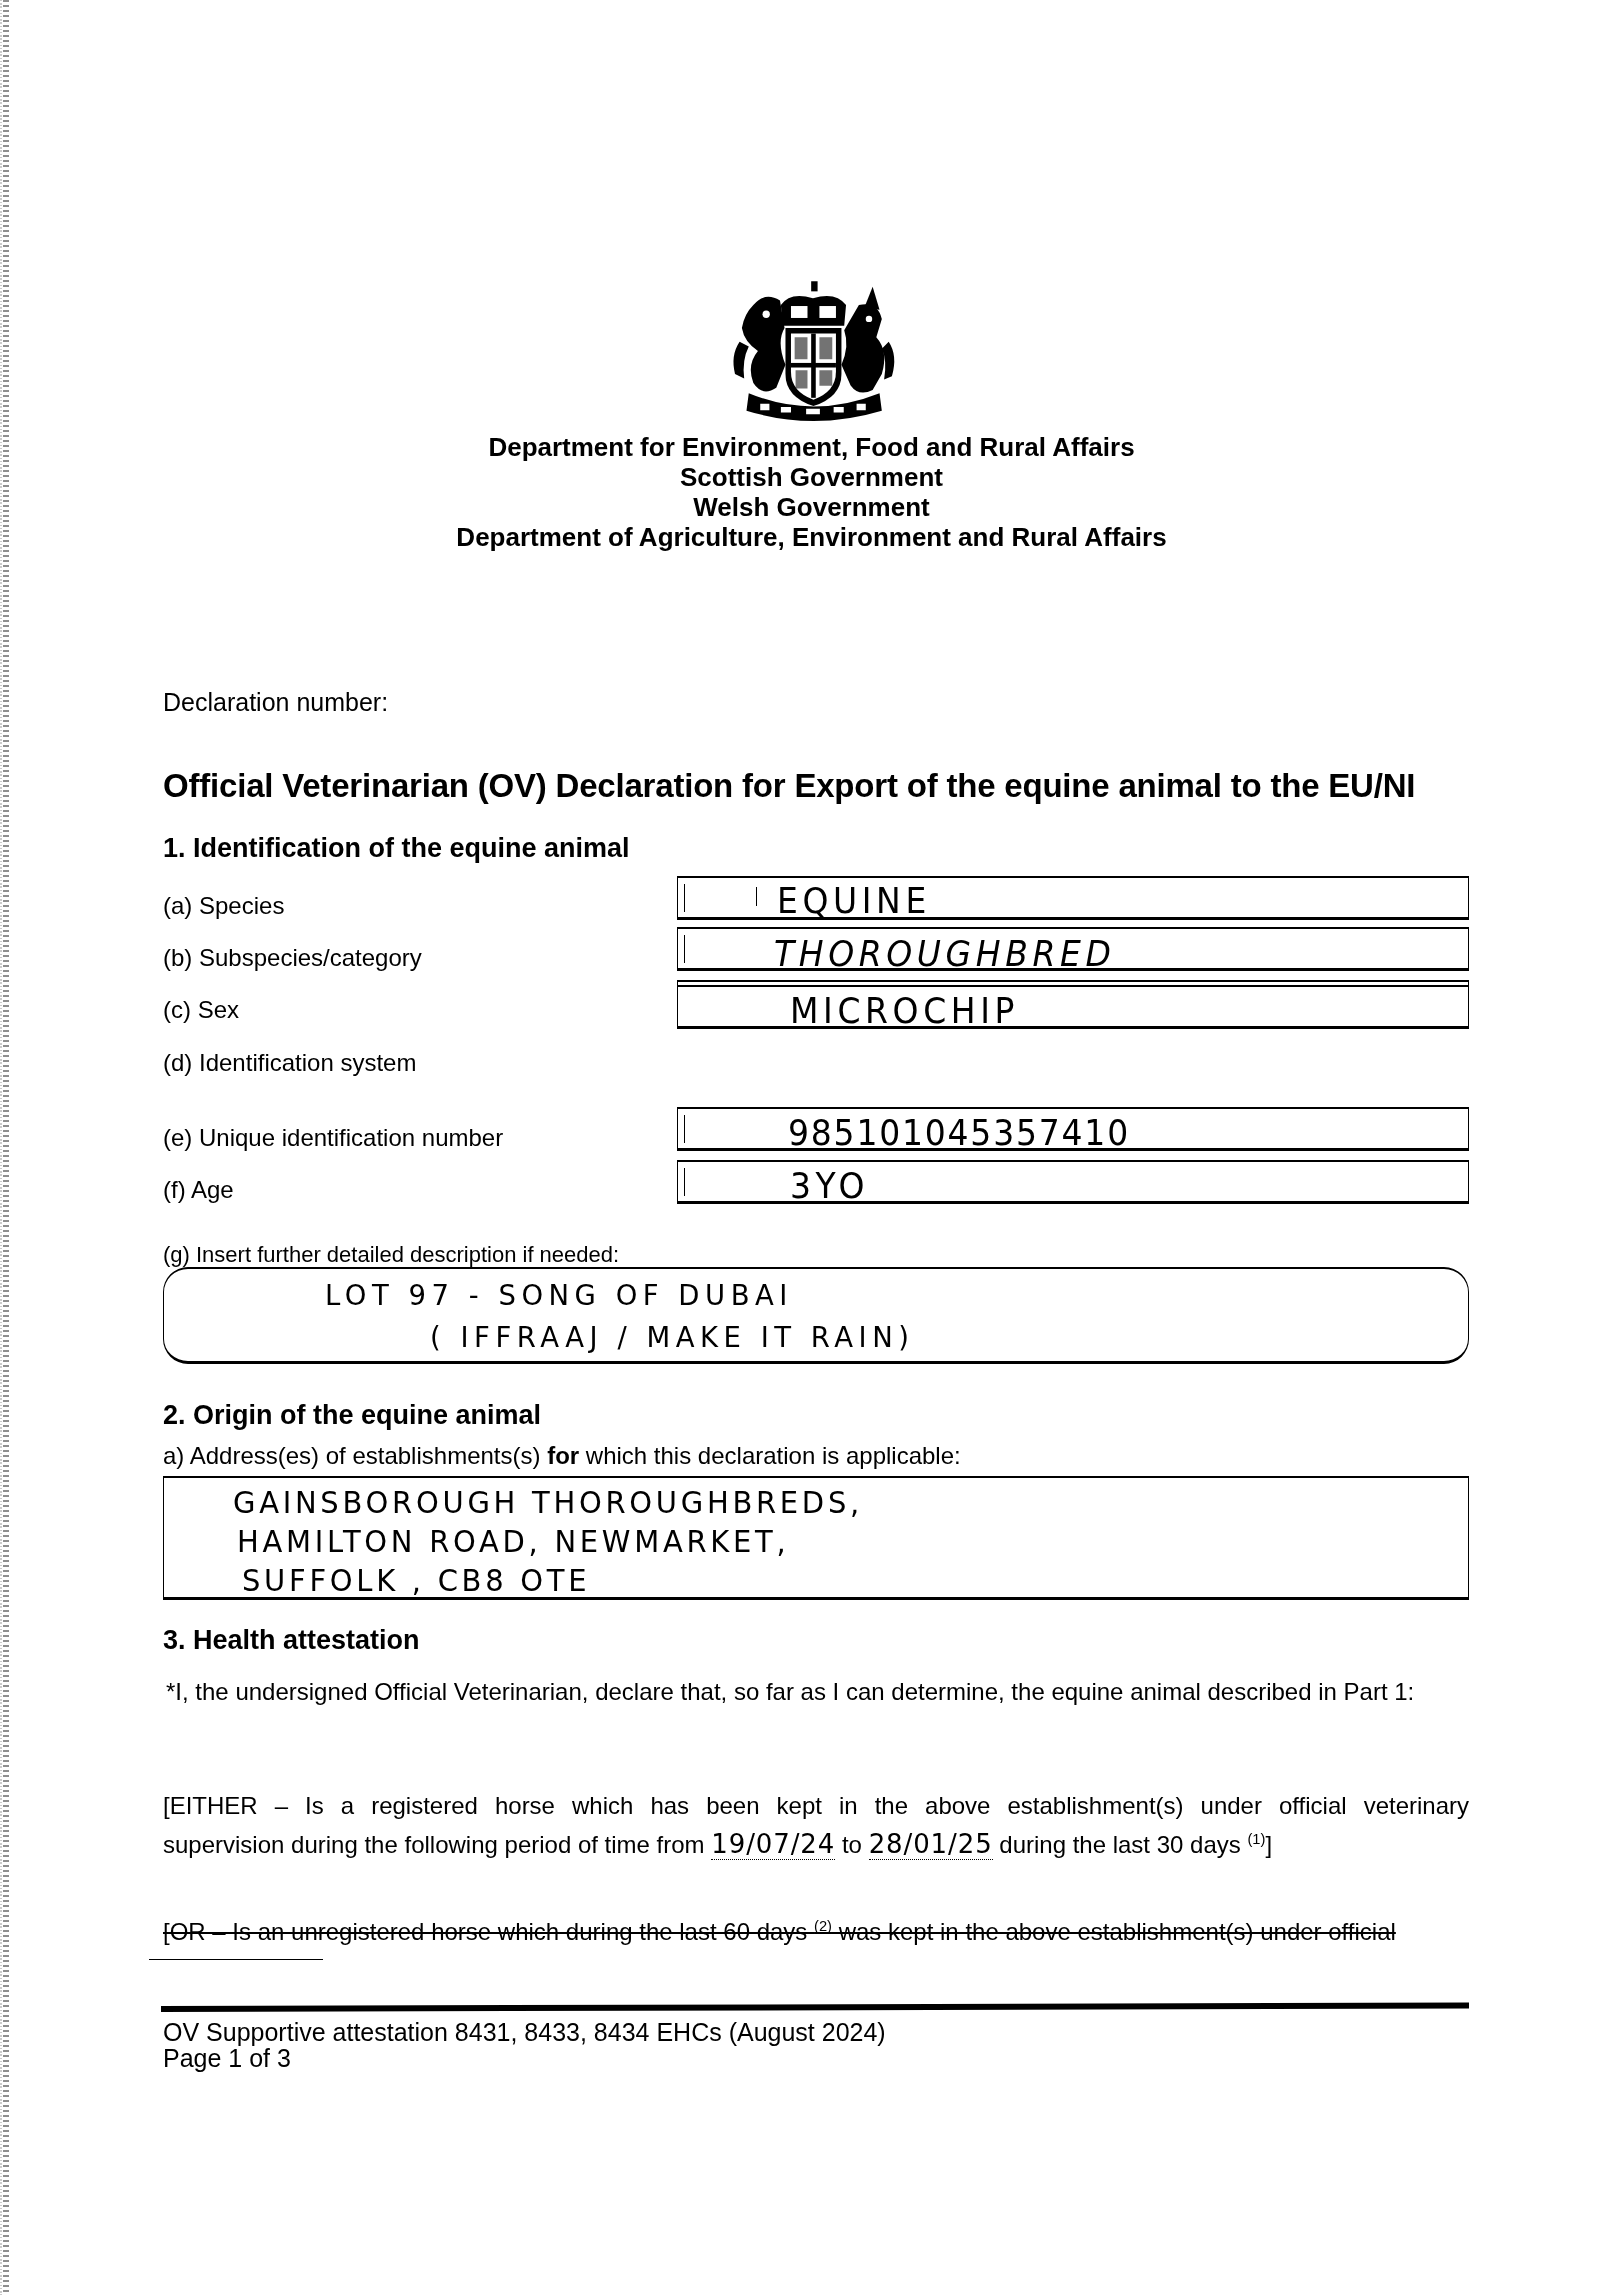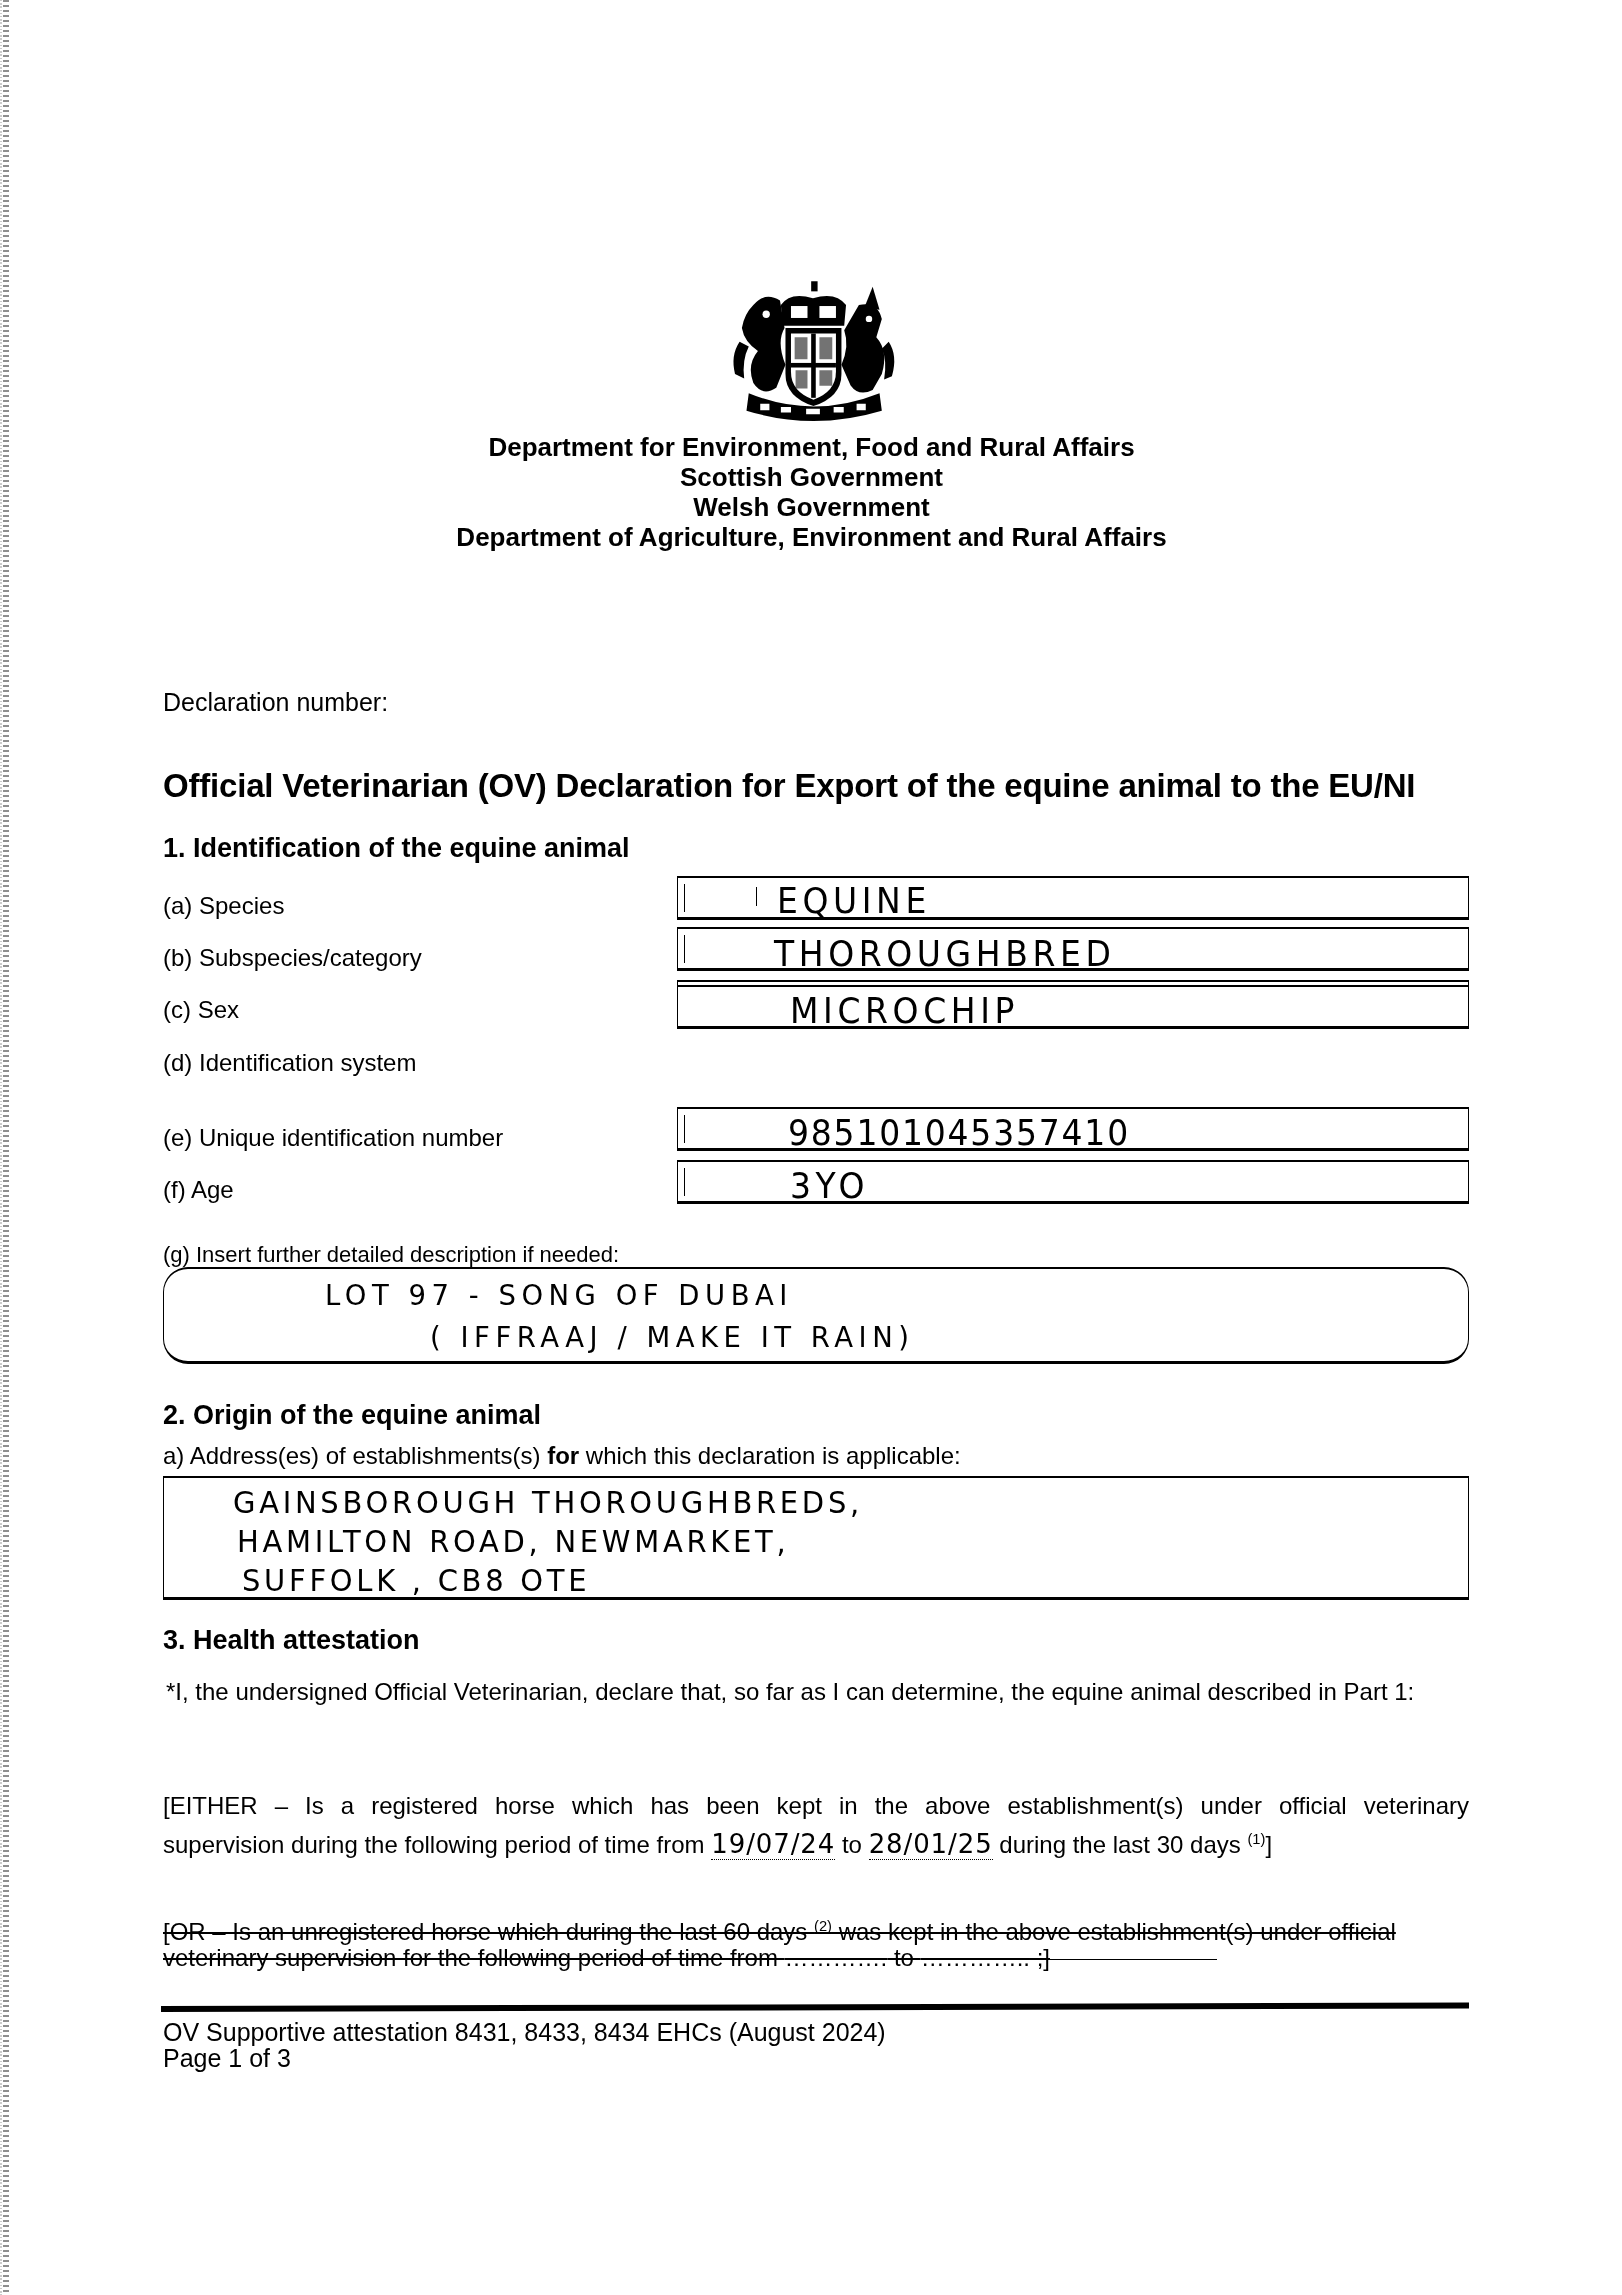--- a/index.html
+++ b/index.html
@@ -102,21 +102,21 @@
 <div class="abs sec-title" style="left:163px; top:833px;">1. Identification of the equine animal</div>
 
 <div class="abs lbl" style="left:163px; top:892px;">(a) Species</div>
 <div class="box" style="left:677px; top:876px; width:792px; height:44px;">
   <div class="tick"></div>
   <div class="tick2"></div>
   <div class="hw" style="left:99px; top:1.8px;">EQUINE</div>
 </div>
 
 <div class="abs lbl" style="left:163px; top:944px;">(b) Subspecies/category</div>
-<div class="box" style="left:677px; top:927px; width:792px; height:44px;">
+<div class="box" style="left:677px; top:927px; width:792px; height:44px;font-style:italic;">
   <div class="tick"></div>
   <div class="hw" style="left:96px; top:3.7px;">THOROUGHBRED</div>
 </div>
 
 <div class="abs lbl" style="left:163px; top:996px;">(c) Sex</div>
 <div class="box" style="left:677px; top:980px; width:792px; height:44px;">
   <div class="tick"></div>
   <div class="hw" style="left:122px; top:2.8px;">FILLY</div>
 </div>
 
@@ -158,20 +158,19 @@
 
 <div class="abs para" style="left:163px; top:1790px; width:1306px; text-align:justify; text-align-last:justify;">[EITHER – Is a registered horse which has been kept in the above establishment(s) under official veterinary</div>
 <div class="abs para" style="left:163px; top:1823px;">
   <span>supervision during the following period of time from </span><span class="date-hw dots">19/07/24</span><span> to </span><span class="date-hw dots">28/01/25</span><span> during the last 30 days </span><sup>(1)</sup><span>]</span>
 </div>
 
 <div class="abs para strike" style="left:163px; top:1910px;">
   <span>[OR – Is an unregistered horse which during the last 60 days </span><sup>(2)</sup><span> was kept in the above establishment(s) under official</span>
 </div>
 <div class="abs para" style="left:163px; top:1942px;">
-  <span class="strike"><span>veterinary supervision for the following period of time from </span><span>………….</span><span> to </span><span>…………..</span><span> ;]</span></span>
   <span style="display:inline-block; width:174px; border-top:1.8px solid #000; vertical-align:middle; margin-left:-13.8px;"></span>
 </div>
 
 <div class="footer-rule"></div>
 <div class="abs foot" style="left:163px; top:2018px;">OV Supportive attestation 8431, 8433, 8434 EHCs (August 2024)</div>
 <div class="abs foot" style="left:163px; top:2044px;">Page 1 of 3</div>
 
 
 </body></html>

